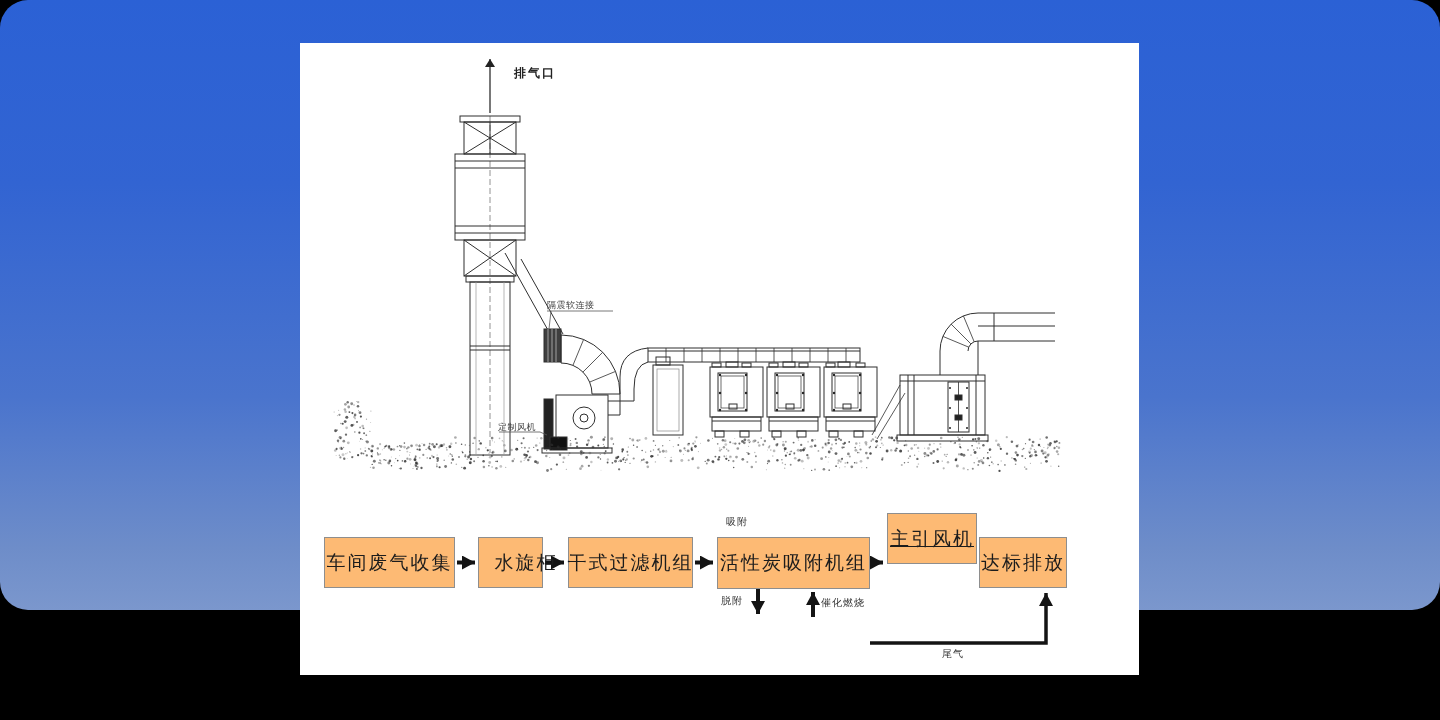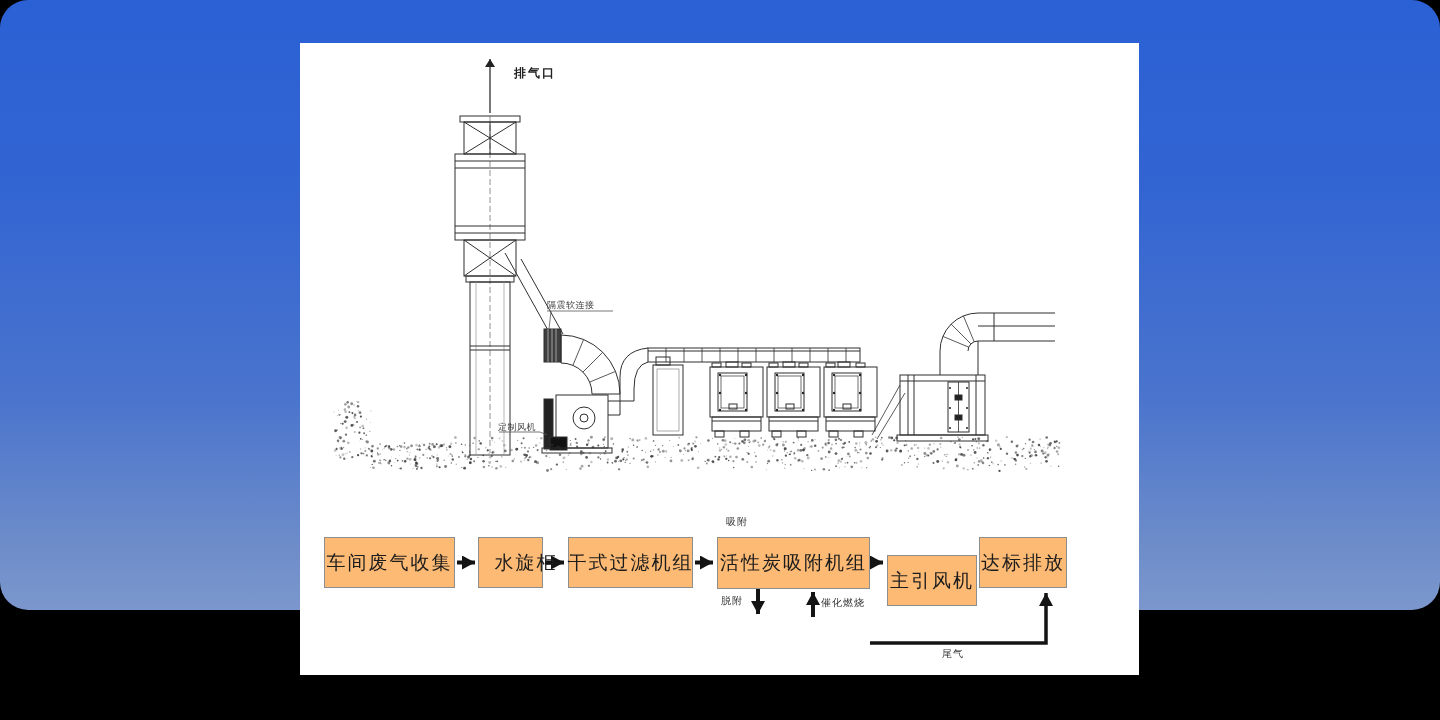--- a/index.html
+++ b/index.html
@@ -1018,21 +1018,21 @@
     </svg>
 
     <div class="dlabel exhaust">排气口</div>
     <div class="dlabel flex">隔震软连接</div>
     <div class="dlabel fan">定制风机</div>
 
     <div class="fbox" style="left:24px;top:494px;width:131px;height:51px;">车间废气收集</div>
     <div class="fbox" style="left:178px;top:494px;width:65px;height:51px;padding-left:31px;">水旋柜</div>
     <div class="fbox" style="left:268px;top:494px;width:125px;height:51px;">干式过滤机组</div>
     <div class="fbox" style="left:417px;top:494px;width:153px;height:52px;">活性炭吸附机组</div>
-    <div class="fbox" style="left:587px;top:512px;width:90px;height:51px;">主引风机</div>
+    <div class="fbox" style="left:587px;top:470px;width:90px;height:51px;text-decoration:underline;">主引风机</div>
     <div class="fbox" style="left:679px;top:494px;width:88px;height:51px;">达标排放</div>
 
     <div class="slabel" style="left:426px;top:472px;">吸附</div>
     <div class="slabel" style="left:421px;top:551px;">脱附</div>
     <div class="slabel" style="left:521px;top:553px;">催化燃烧</div>
     <div class="slabel" style="left:642px;top:604px;">尾气</div>
   </div>
 </div>
 
 </body></html>

